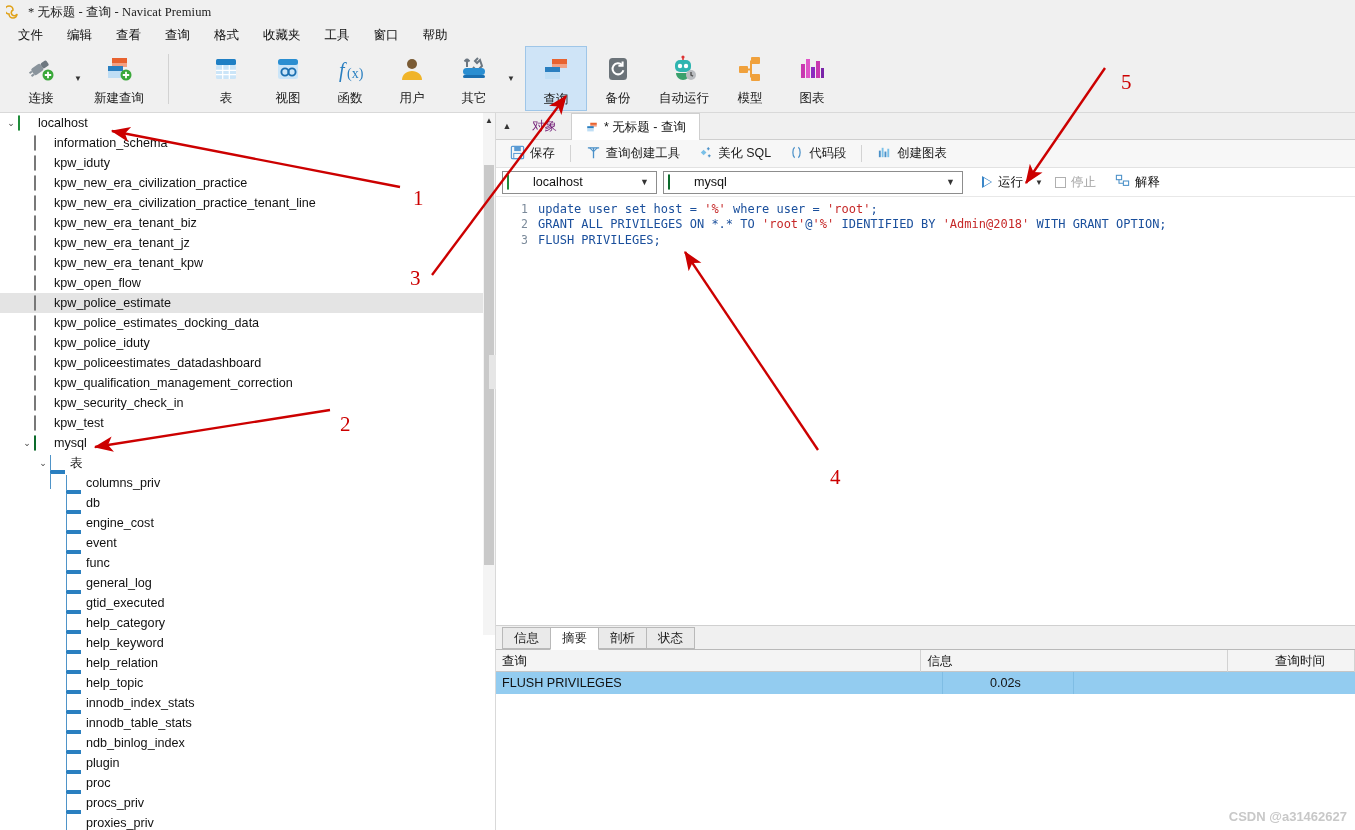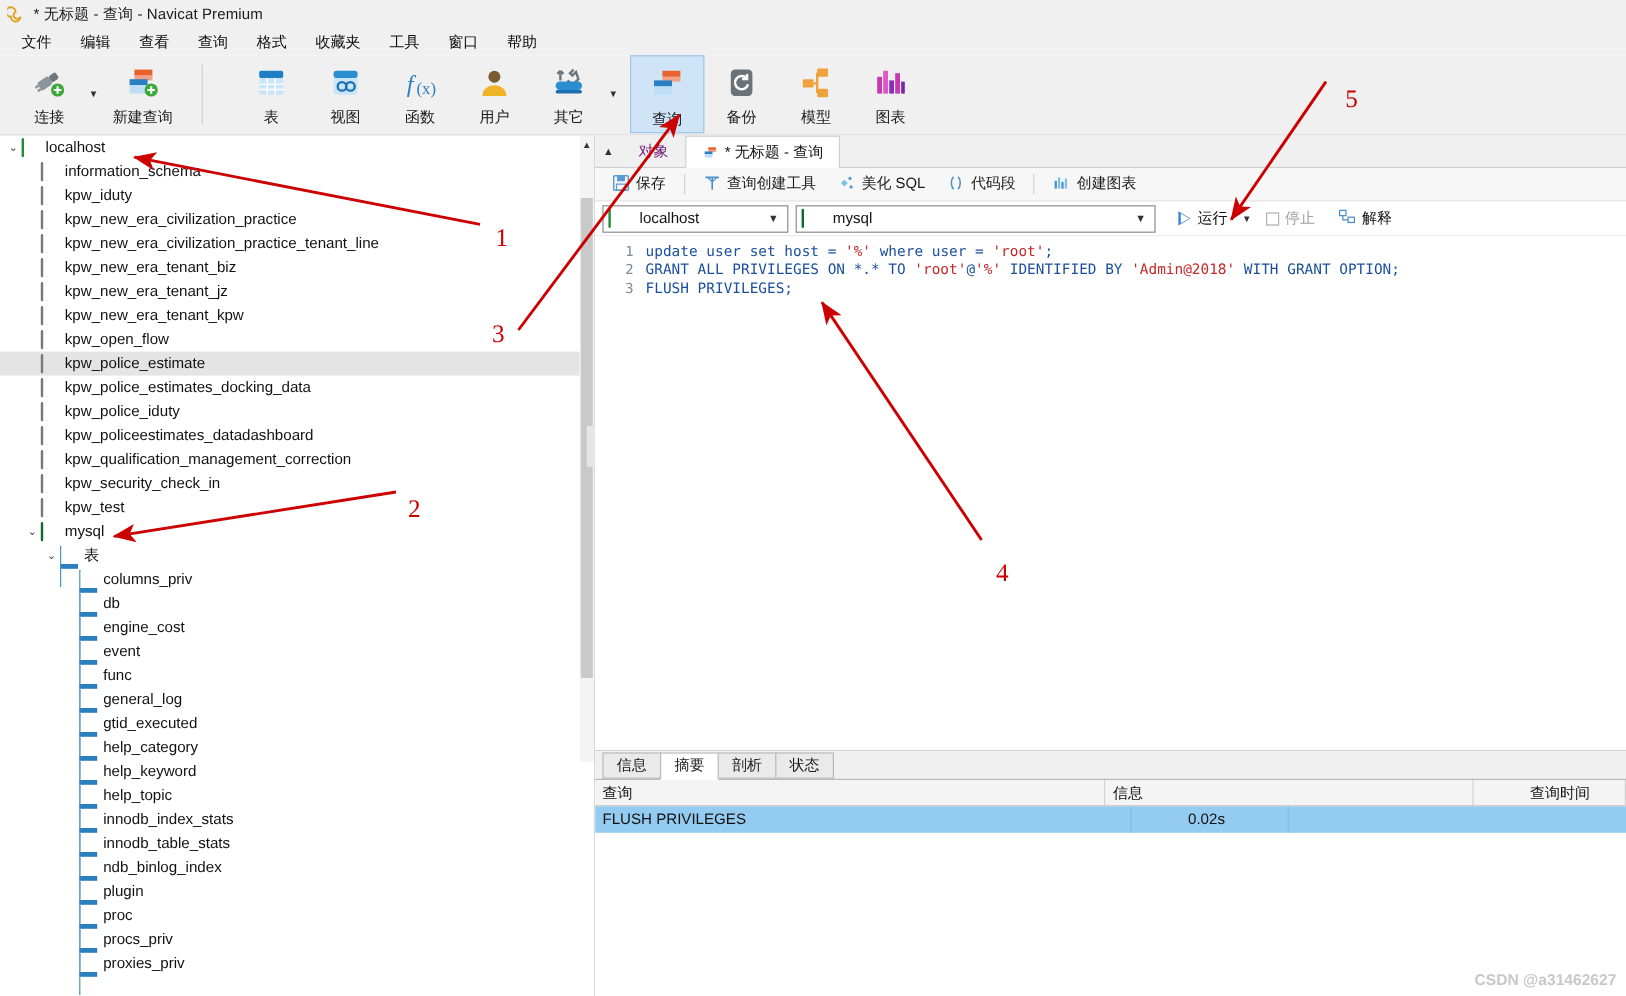--- a/index.html
+++ b/index.html
@@ -8,21 +8,21 @@
     font-family: "Liberation Sans", sans-serif;
     background: #ffffff;
     overflow: hidden;
   }
   #app { position: relative; width: 1355px; height: 830px; }
 
   
   .titlebar {
     position: absolute; left: 0; top: 0; width: 1355px; height: 24px;
     background: #f0f0f0;
-    display: flex; align-items: center; gap: 6px; padding-left: 6px;
+    display: flex; align-items: center; gap: 6px; padding-left: 6px; font-family: Liberation Serif, serif;
   }
   .app-icon { width: 16px; height: 16px; position: relative; flex: none; }
   .title-text { font-size: 12.5px; color: #1a1a1a; letter-spacing: .1px; }
 
   
   .menubar {
     position: absolute; left: 0; top: 24px; width: 1355px; height: 22px;
     background: #f0f0f0;
     display: flex; align-items: center; padding-left: 6px;
   }
@@ -338,20 +338,35 @@
       <div class="rb-btn">
         <span class="rb-ico">
           <svg width="30" height="30" viewBox="0 0 30 30">
             <rect x="6" y="4" width="18" height="22" rx="3.5" fill="#6b7379"></rect>
             <path d="M19 11a5.5 5.5 0 1 0 1.4 5.2" stroke="#fff" stroke-width="2" fill="none"></path>
             <path d="M19.6 7.6v4.2h-4.2" stroke="#fff" stroke-width="2" fill="none"></path>
           </svg>
         </span>
         <span class="rb-lbl">备份</span>
       </div>
+      <div class="rb-btn wide">
+        <span class="rb-ico">
+          <svg width="30" height="30" viewBox="0 0 30 30">
+            <path d="M14 3v3" stroke="#d33" stroke-width="1.5"></path>
+            <circle cx="14" cy="3" r="1.6" fill="#d33"></circle>
+            <rect x="6" y="6" width="16" height="12" rx="5" fill="#2fb5b0"></rect>
+            <circle cx="11" cy="12" r="2.2" fill="#fff"></circle>
+              <circle cx="17" cy="12" r="2.2" fill="#fff"></circle>
+            <path d="M7 19c0 4 3.5 7 7 7s7-3 7-7z" fill="#3aa06c"></path>
+            <circle cx="22" cy="21" r="5" fill="#b9bcc0"></circle>
+            <path d="M22 18v3l2 1.2" stroke="#555" stroke-width="1.4" fill="none"></path>
+          </svg>
+        </span>
+        <span class="rb-lbl">自动运行</span>
+      </div>
       <div class="rb-btn">
         <span class="rb-ico">
           <svg width="30" height="30" viewBox="0 0 30 30">
             <rect x="16" y="3" width="9" height="7" rx="1" fill="#f0a13c"></rect>
             <rect x="4" y="12" width="9" height="7" rx="1" fill="#f0a13c"></rect>
             <rect x="16" y="20" width="9" height="7" rx="1" fill="#f0a13c"></rect>
             <path d="M13 15.5h3v-9h0M13 15.5h3v8h0" stroke="#f0a13c" stroke-width="2" fill="none"></path>
           </svg>
         </span>
         <span class="rb-lbl">模型</span>
@@ -500,20 +515,25 @@
         </div>
         <div class="tree-row">
           <span class="tw" style="margin-left: 52px;"></span>
           <span class="ti"><span class="ic-tbl"></span></span>
           <span>help_category</span>
         </div>
         <div class="tree-row">
           <span class="tw" style="margin-left: 52px;"></span>
           <span class="ti"><span class="ic-tbl"></span></span>
           <span>help_keyword</span>
+        </div>
+        <div class="tree-row">
+          <span class="tw" style="margin-left: 52px;"></span>
+          <span class="ti"><span class="ic-tbl"></span></span>
+          <span>help_relation</span>
         </div>
         <div class="tree-row">
           <span class="tw" style="margin-left: 52px;"></span>
           <span class="ti"><span class="ic-tbl"></span></span>
           <span>help_topic</span>
         </div>
         <div class="tree-row">
           <span class="tw" style="margin-left: 52px;"></span>
           <span class="ti"><span class="ic-tbl"></span></span>
           <span>innodb_index_stats</span>

